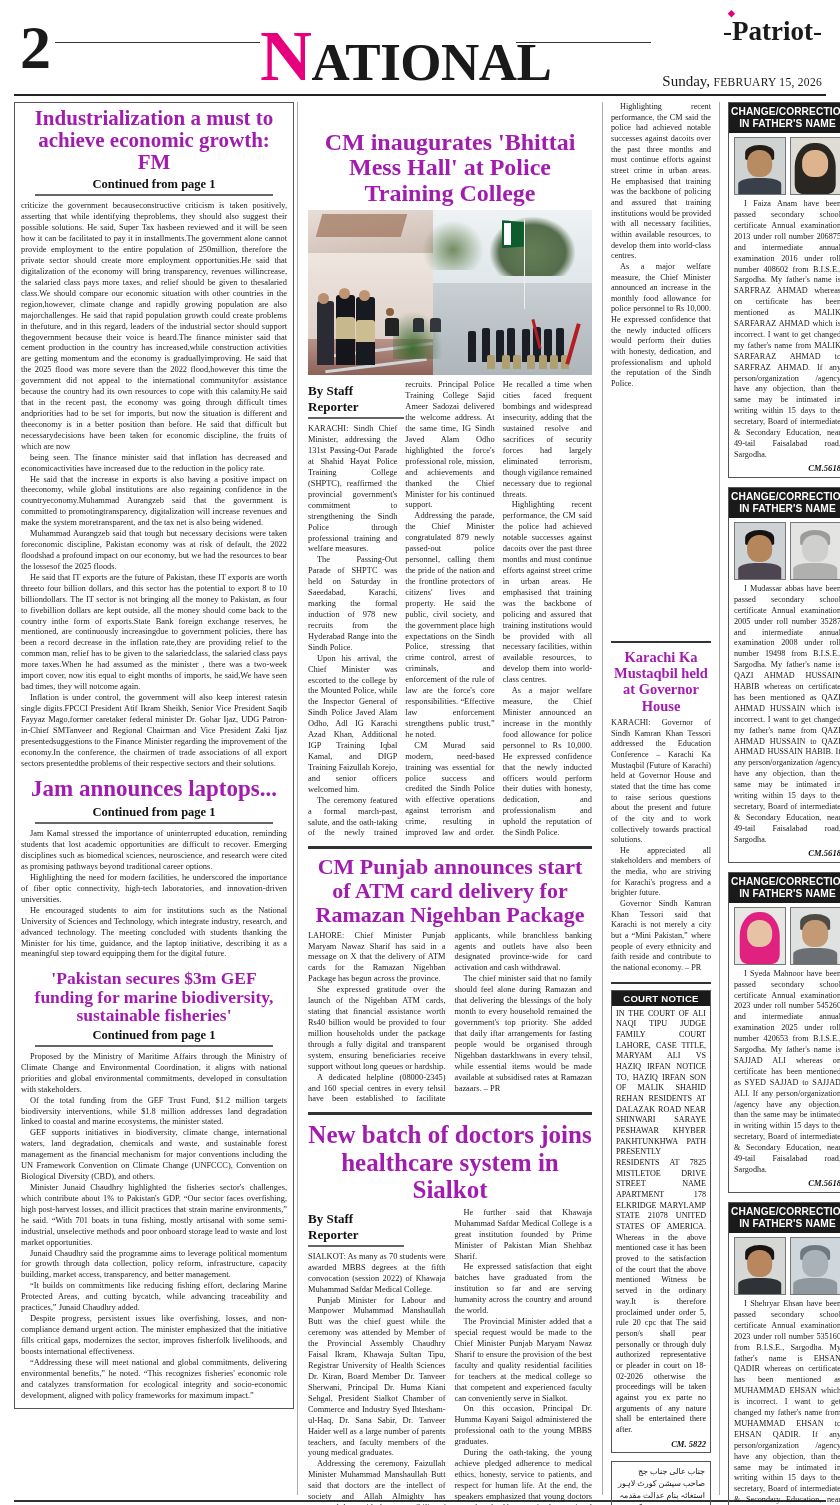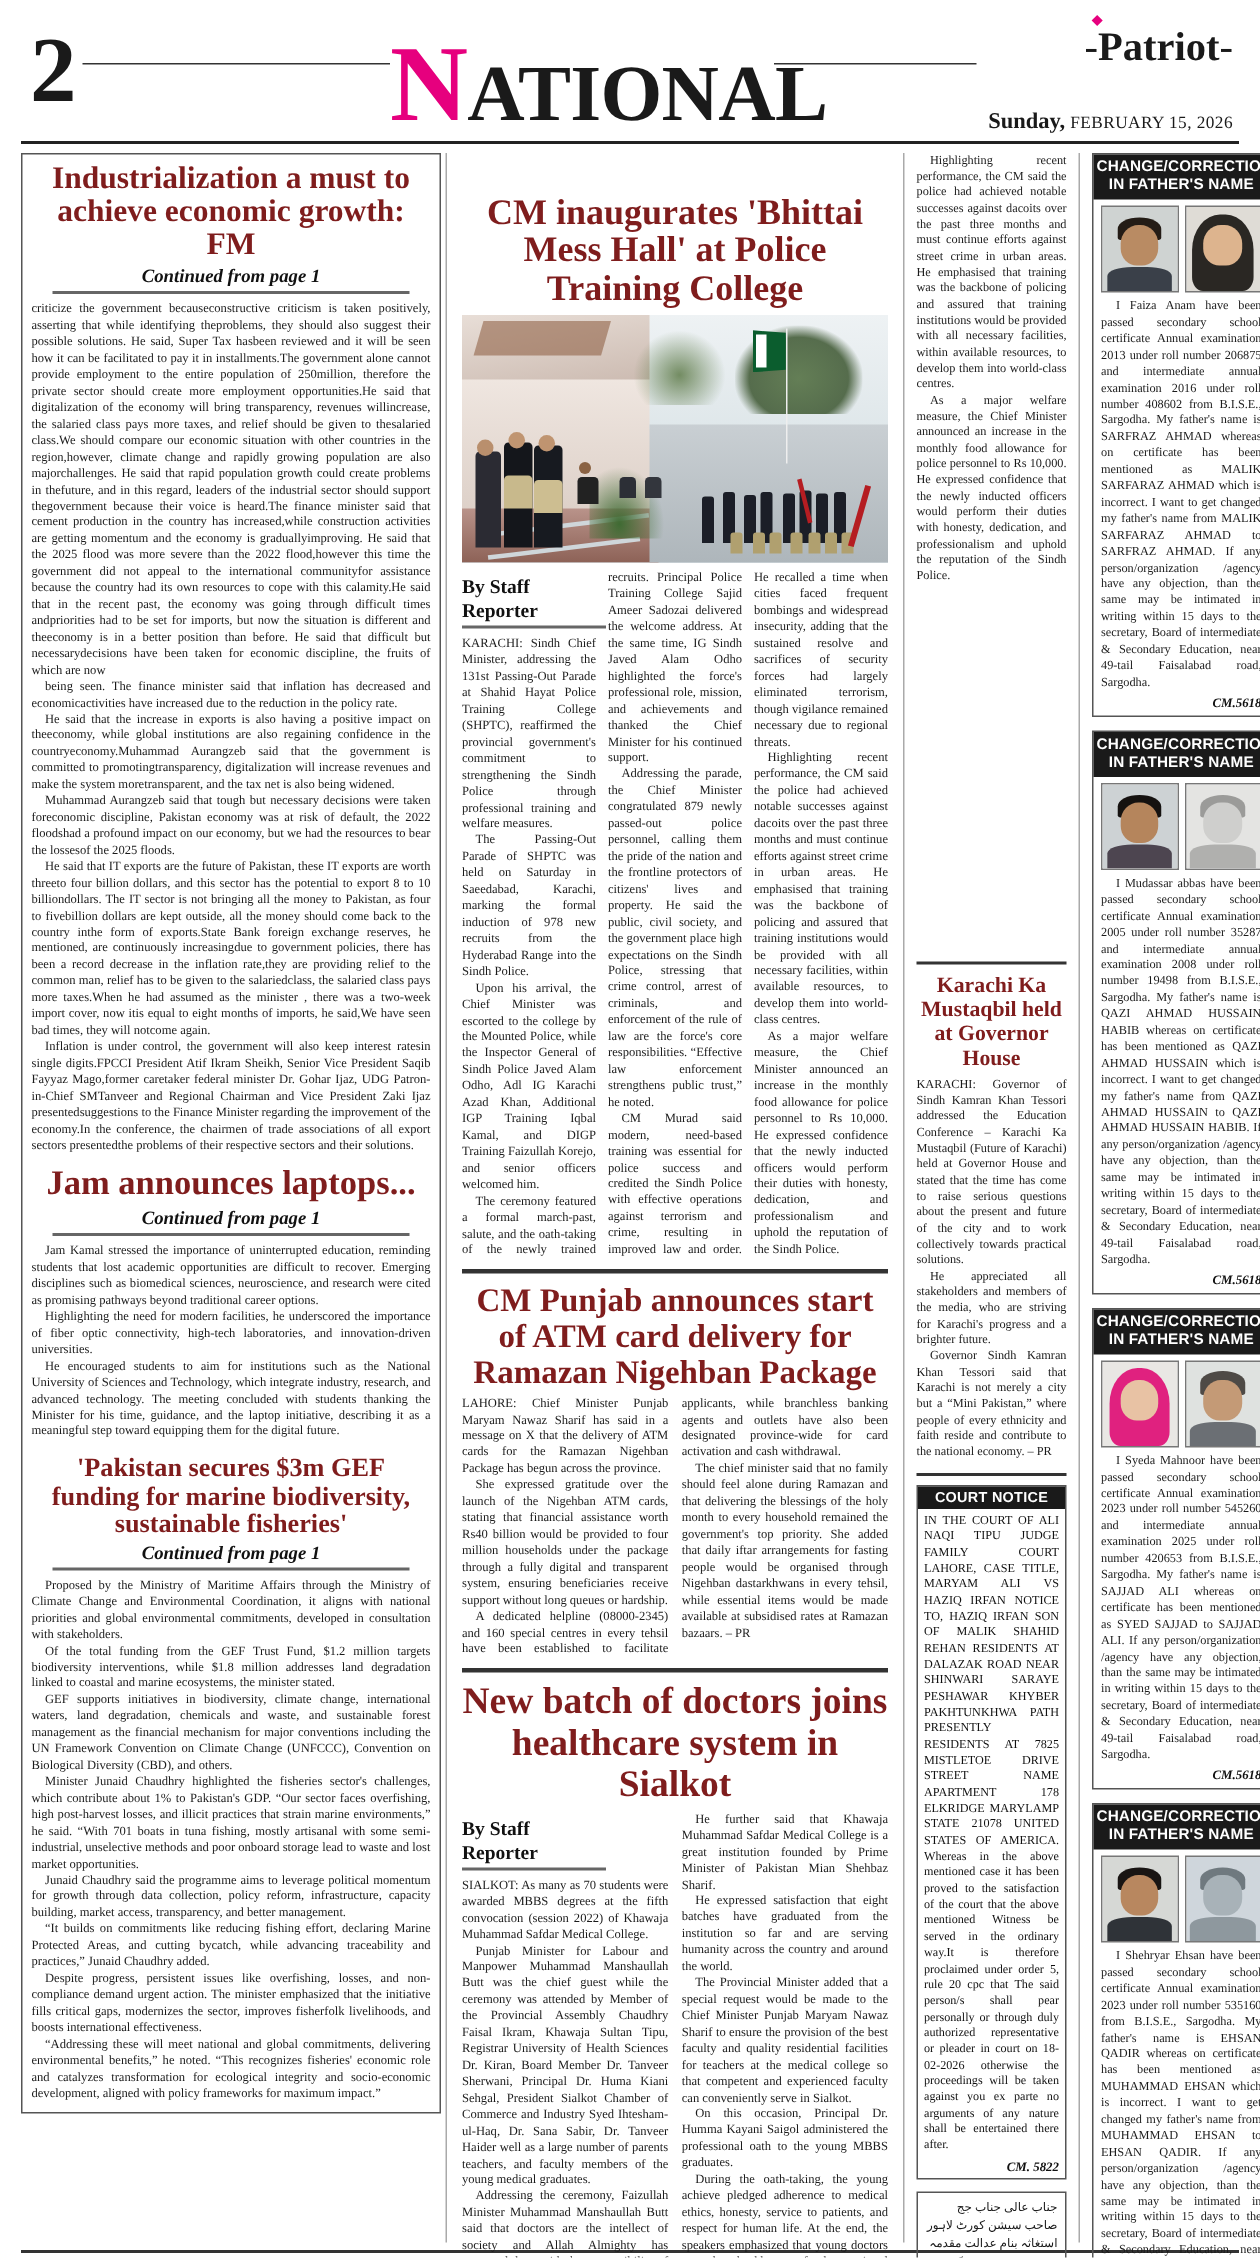--- a/index.html
+++ b/index.html
@@ -96,21 +96,21 @@
     left: 5px;
   }
   .brand .dash { font-weight: normal; }
   .dateline {
     margin-top: 28px;
     font-family: "Liberation Serif", serif;
     font-size: 13.5px;
     color: #1a1a1a;
     white-space: nowrap;
   }
-  .dateline .day { font-weight: bold; font-size: 15px; }
+  .dateline .day { font-weight: normal; font-size: 15px; }
   .dateline .date { font-size: 11.5px; letter-spacing: 0.3px; }
 
   .masthead-rule {
     height: 2px;
     background: #222;
     margin: 4px 0 0 0;
   }
 
   
   .grid {
@@ -130,28 +130,27 @@
     border: 1px solid #555;
     padding: 5px 6px 7px 6px;
     margin-bottom: 9px;
   }
   h2.hl {
     font-family: "Liberation Serif", serif;
     font-weight: bold;
     text-align: center;
     margin: 0 0 4px 0;
     line-height: 1.04;
-    color: #7f1d1d;
+    color: #a21caf;
   }
   .hl-xl { font-size: 23px; }
   .hl-lg { font-size: 21px; }
   .hl-md { font-size: 17.5px; }
   .contd {
     text-align: center;
-    font-style: italic;
     font-weight: bold;
     font-size: 12.5px;
     border-bottom: 2px solid #666;
     padding-bottom: 2px;
     margin: 2px 14px 5px 14px;
   }
   .byline {
     font-weight: bold;
     font-size: 13px;
     border-bottom: 2px solid #666;

